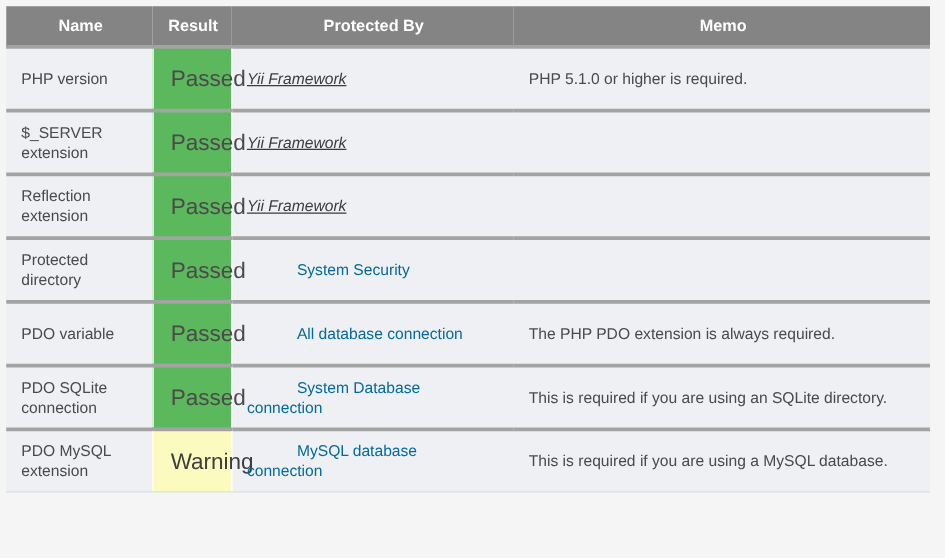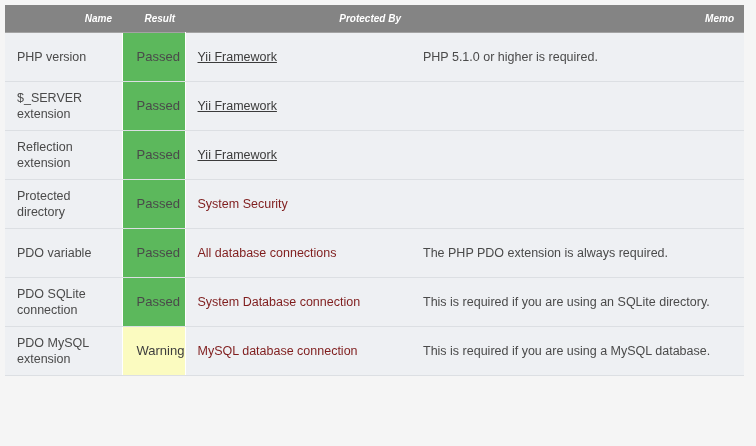--- a/index.html
+++ b/index.html
@@ -27,39 +27,38 @@
     border-collapse: collapse;
     table-layout: fixed;
     font-size: 12.5px;
     color: #444444;
   }
 
   table.req-table thead th {
     background: #848484;
     color: #ffffff;
     font-weight: bold;
-    font-size: 10px;
-    text-align: right;
+    font-size: 13px;
+    text-align: center;
     padding: 8px 10px 8px 12px;
     height: 11px;
     vertical-align: middle;
     border: none;
     white-space: nowrap;
-    font-style: italic;
   }
 
   
   col.col-name    { width: 117px; }
   col.col-result  { width: 63px;  }
   col.col-req     { width: 226px; }
   col.col-memo    { width: 333px; }
 
   table.req-table tbody td {
     background: #eef0f3;
-    border-top: 1px solid #a3a3a3;
+    border-top: 3px solid #a3a3a3;
     border-bottom: 1px solid #dcdfe3;
     padding: 8px 25px 8px 12px;
     vertical-align: middle;
     line-height: 16px;
     color: #4a4a4a;
   }
 
   td.cell-name {
     padding-right: 6px;
   }
@@ -77,31 +76,33 @@
 
   td.cell-result.passed { background: #5cb85c; }
   td.cell-result.warning {
     background: #fbfbc0;
     color: #3d3d3d;
   }
 
   td.cell-result .result-label {
     display: block;
     padding: 8px 2px;
-    font-size: 13px;
+    font-size: 18px;
     line-height: 16px;
   }
 
   td.cell-req a.req-link {
     color: #3b3b3b;
     text-decoration: underline;
+    font-style: italic;
   }
 
   td.cell-req .req-plain {
-    color: #7f1d1d;
+    color: #0369a1;
+    margin-left: 40px;
   }
 
   td.cell-memo {
     color: #4a4a4a;
     padding-left: 17px;
     padding-right: 14px;
   }
 
   
   tr.h-single td { height: 16px; }
@@ -157,21 +158,21 @@
             <span class="result-label">Passed</span>
           </td>
           <td class="cell-req"><span class="req-plain">System Security</span></td>
           <td class="cell-memo"></td>
         </tr>
         <tr class="h-single">
           <td class="cell-name">PDO variable</td>
           <td class="cell-result passed">
             <span class="result-label">Passed</span>
           </td>
-          <td class="cell-req"><span class="req-plain">All database connections</span></td>
+          <td class="cell-req"><span class="req-plain">All database connection</span></td>
           <td class="cell-memo">The PHP PDO extension is always required.</td>
         </tr>
         <tr class="h-double">
           <td class="cell-name">PDO SQLite connection</td>
           <td class="cell-result passed">
             <span class="result-label">Passed</span>
           </td>
           <td class="cell-req"><span class="req-plain">System Database connection</span></td>
           <td class="cell-memo">This is required if you are using an SQLite directory.</td>
         </tr>

